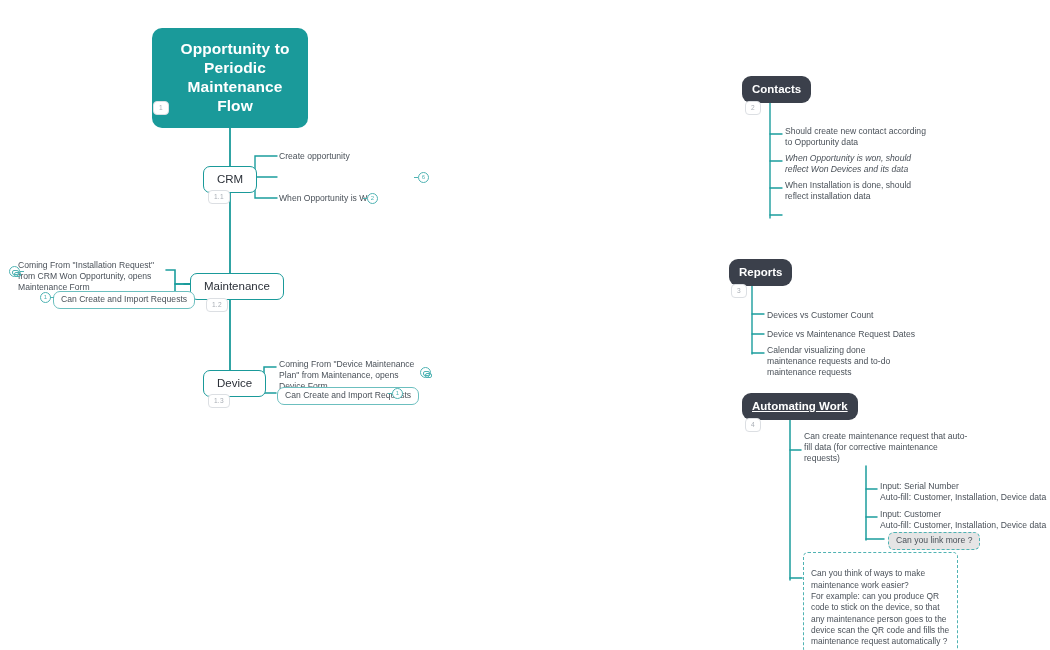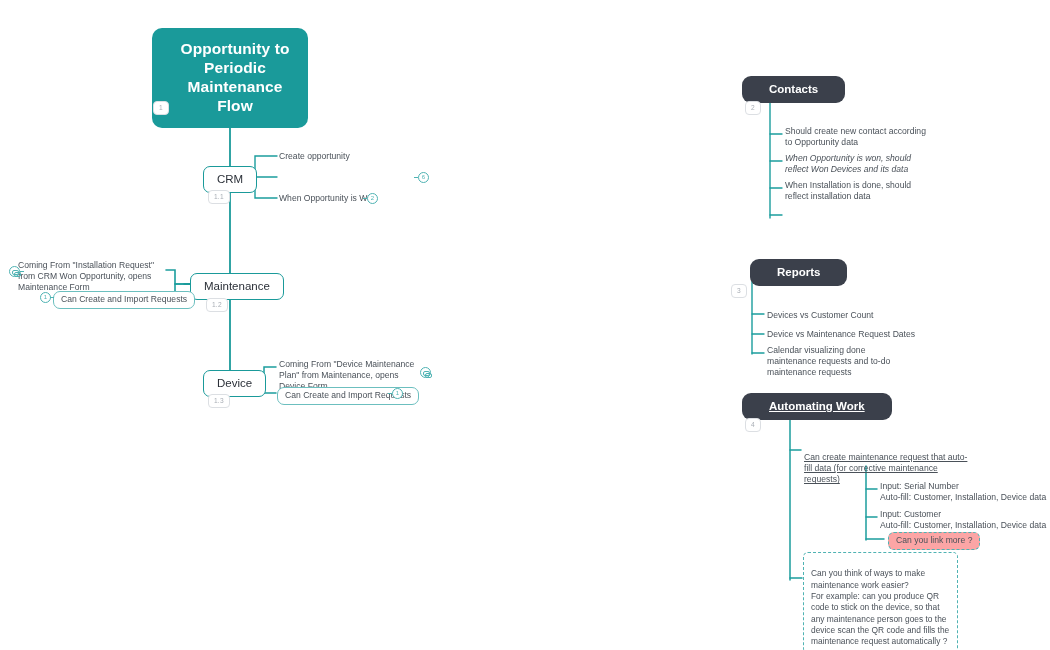--- a/index.html
+++ b/index.html
@@ -37,21 +37,21 @@
   }
 
   .dark-node {
     background: #3b404b;
     color: #ffffff;
     border-radius: 9px;
     font-weight: bold;
     font-size: 11.5px;
     line-height: 1.1;
     text-align: center;
-    padding: 7px 27px;
+    padding: 7px 10px;
     white-space: nowrap;
   }
 
   .outline-node {
     background: #ffffff;
     color: #2b3038;
     border: 1.6px solid #1a9a9a;
     border-radius: 7px;
     font-size: 11.5px;
     line-height: 1.1;
@@ -65,21 +65,21 @@
     color: #4a5159;
     border: 1px solid #6cbfbf;
     border-radius: 7px;
     font-size: 8.6px;
     line-height: 1.15;
     padding: 3px 7px;
     white-space: nowrap;
   }
 
   .dashed-node {
-    background: #fca5a5;
+    background: #e5e5e5;
     color: #4a5159;
     border: 1px dashed #4fb3b3;
     border-radius: 6px;
     font-size: 8.6px;
     line-height: 1.15;
     padding: 3px 7px;
     white-space: nowrap;
   }
 
   .dashed-block {
@@ -265,35 +265,35 @@
 
   <div class="node dark-node" style="left:742px; top:76px;">
     <span>Contacts</span>
   </div>
   <div class="num-chip" style="left:745px; top:101px;">2</div>
 
   <div class="leaf-text" style="left:785px; top:126px; width:142px;">Should create new contact according to Opportunity data</div>
   <div class="leaf-text" style="left:785px; top:153px; width:142px;font-style:italic;">When Opportunity is won, should reflect Won Devices and its data</div>
   <div class="leaf-text" style="left:785px; top:180px; width:142px;">When Installation is done, should reflect installation data</div>
 
-  <div class="node dark-node" style="left:729px; top:259px;margin-left:21px;">
+  <div class="node dark-node" style="left:729px; top:259px;">
     <span>Reports</span>
   </div>
   <div class="num-chip" style="left:731px; top:284px;">3</div>
 
   <div class="leaf-text" style="left:767px; top:310px; width:160px;">Devices vs Customer Count</div>
   <div class="leaf-text" style="left:767px; top:329px; width:170px;">Device vs Maintenance Request Dates</div>
   <div class="leaf-text" style="left:767px; top:345px; width:148px;">Calendar visualizing done maintenance requests and to-do maintenance requests</div>
 
   <div class="node dark-node" style="left:742px; top:393px;text-decoration:underline;">
     <span>Automating Work</span>
   </div>
   <div class="num-chip" style="left:745px; top:418px;">4</div>
 
-  <div class="leaf-text" style="left:804px; top:452px; width:170px;text-decoration:underline;">Can create maintenance request that auto-fill data (for corrective maintenance requests)</div>
+  <div class="leaf-text" style="left:804px; top:431px; width:170px;">Can create maintenance request that auto-fill data (for corrective maintenance requests)</div>
 
   <div class="leaf-text" style="left:880px; top:481px; width:175px;">Input: Serial Number
 Auto-fill: Customer, Installation, Device data</div>
   <div class="leaf-text" style="left:880px; top:509px; width:175px;">Input: Customer
 Auto-fill: Customer, Installation, Device data</div>
 
   <div class="node dashed-node" style="left:888px; top:532px;">
     <span>Can you link more ?</span>
   </div>
 

